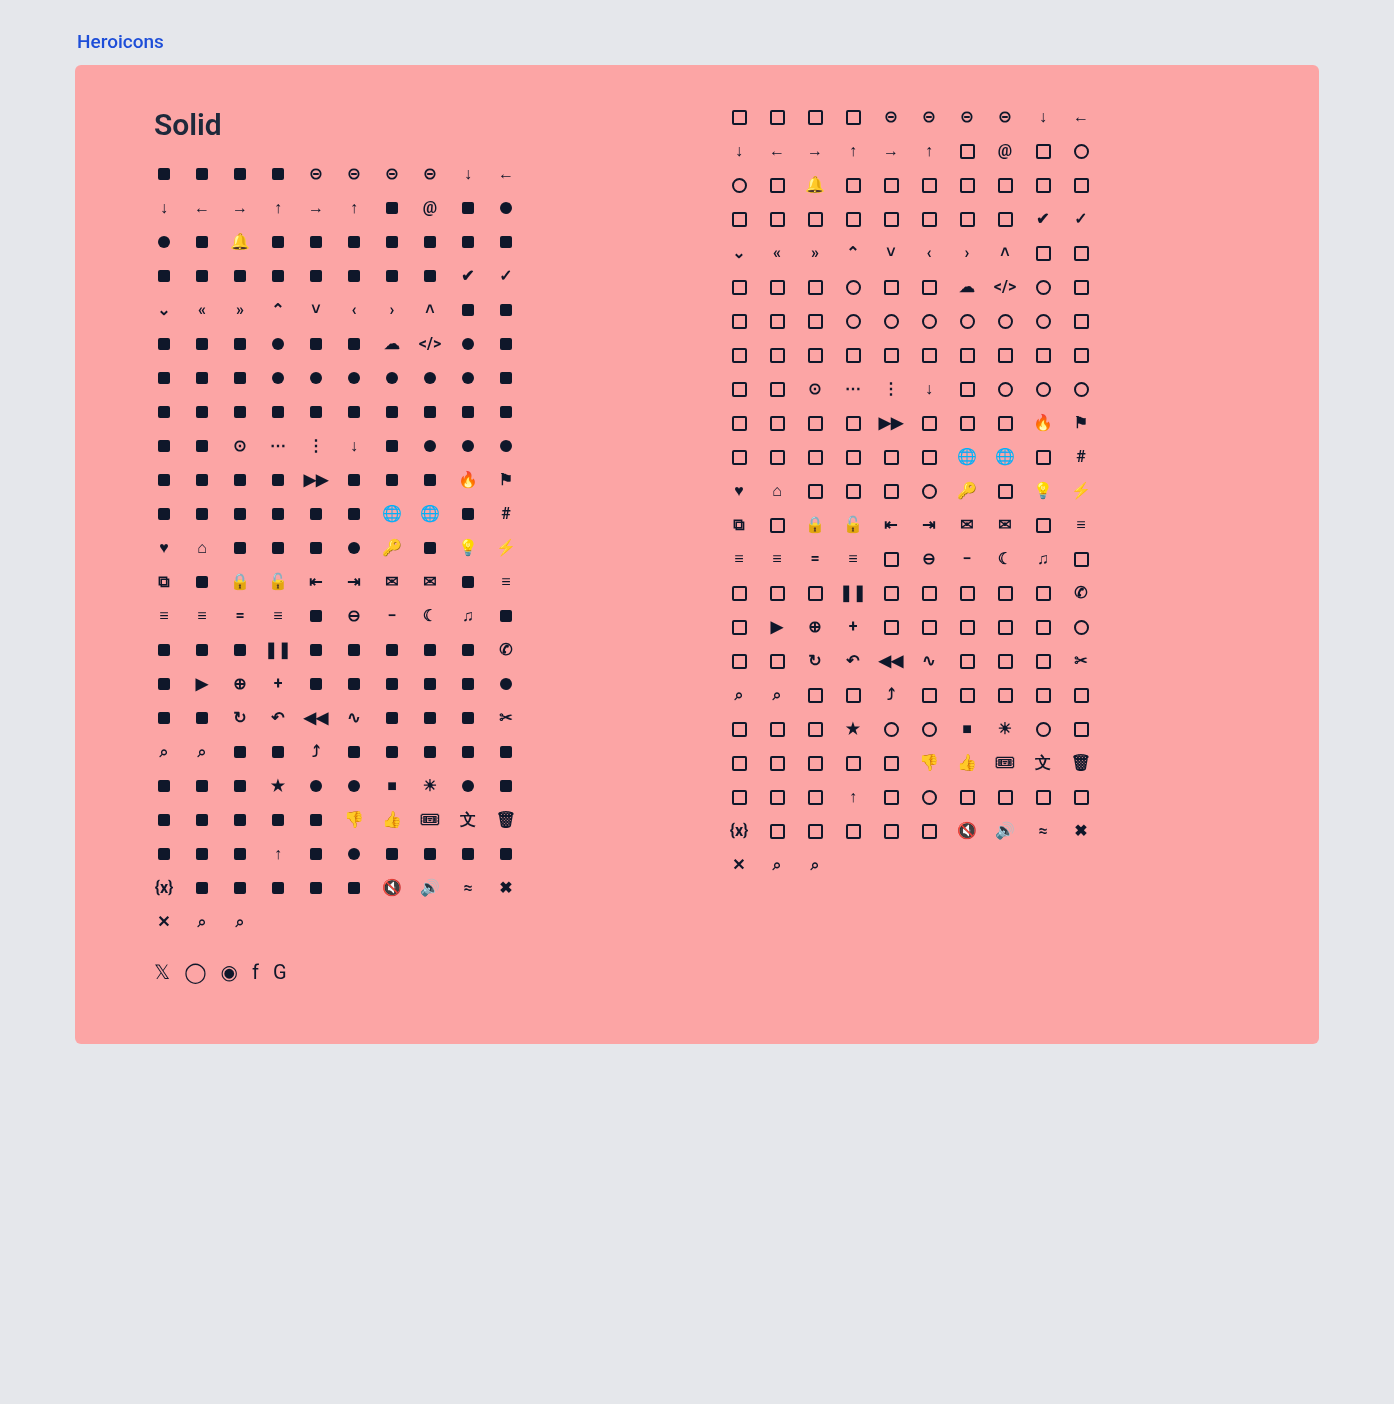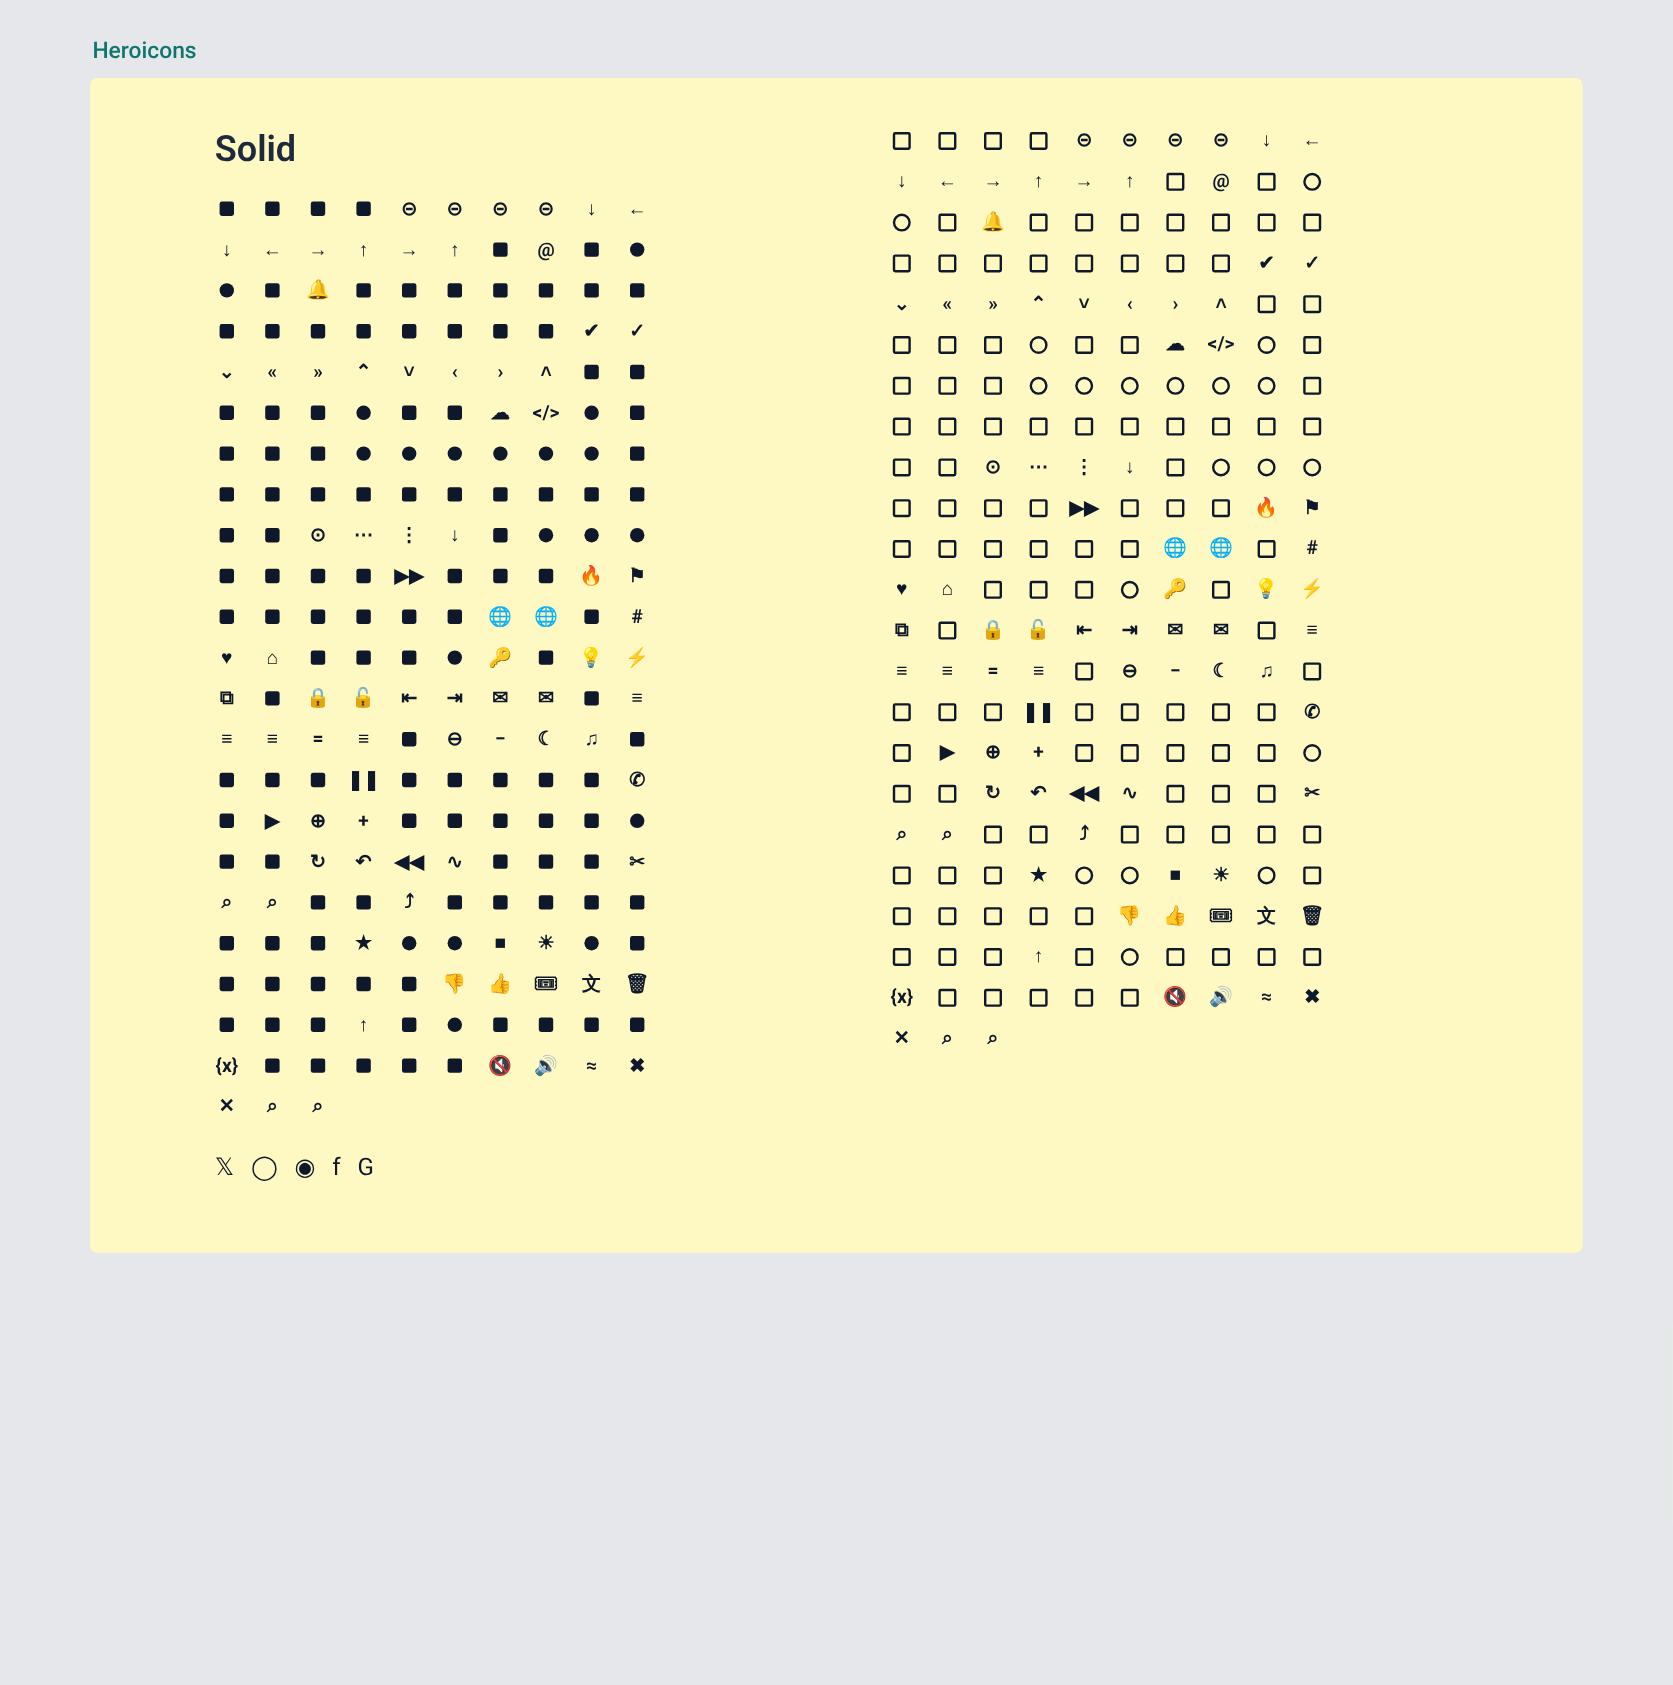--- a/index.html
+++ b/index.html
@@ -1,18 +1,18 @@
 <!DOCTYPE html>
 <html><head>
 <meta charset="utf-8">
 <style>
 html,body{margin:0;padding:0;background:#e5e7eb;font-family:-apple-system,BlinkMacSystemFont,"Segoe UI",Roboto,Helvetica,Arial,sans-serif;color:#111827}
 .page{padding:30px 75px 60px 75px}
-.brand{color:#0f766e;font-size:19px;font-weight:500;margin:0 0 12px 2px}
-.card{background:#fef9c3;border-radius:6px;padding:42px 75px 60px 104px}
+.brand{color:#1d4ed8;font-size:19px;font-weight:500;margin:0 0 12px 2px}
+.card{background:#fca5a5;border-radius:6px;padding:42px 75px 60px 79px}
 .cols{display:flex;gap:60px}
 .col{flex:1;min-width:0}
 .h{font-size:30px;font-weight:600;color:#1e293b;margin:0 0 22px 0}
 .row{display:flex;flex-wrap:wrap;gap:18px 18px;margin-bottom:14px}
 .ic{width:20px;height:20px;display:inline-flex;align-items:center;justify-content:center;color:#0f172a;font-size:18px;font-weight:700;line-height:1}
 
 .sq{width:12px;height:12px;background:currentColor;border-radius:2px}
 .sqo{width:11px;height:11px;border:2px solid currentColor;border-radius:2px}
 .crc{width:12px;height:12px;background:currentColor;border-radius:50%}
 .crco{width:11px;height:11px;border:2px solid currentColor;border-radius:50%}

